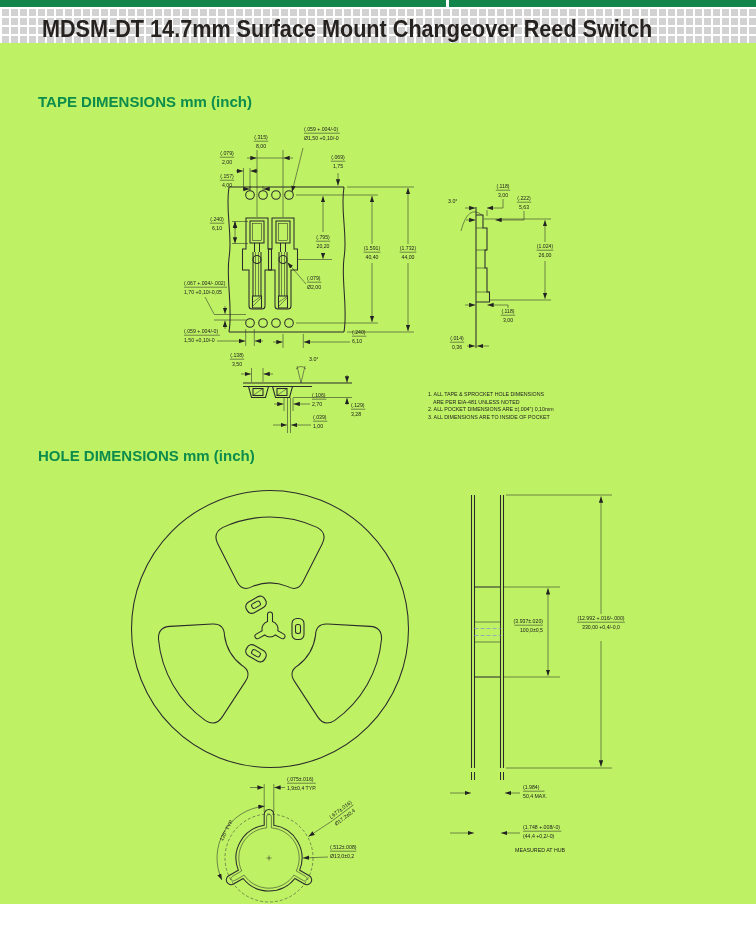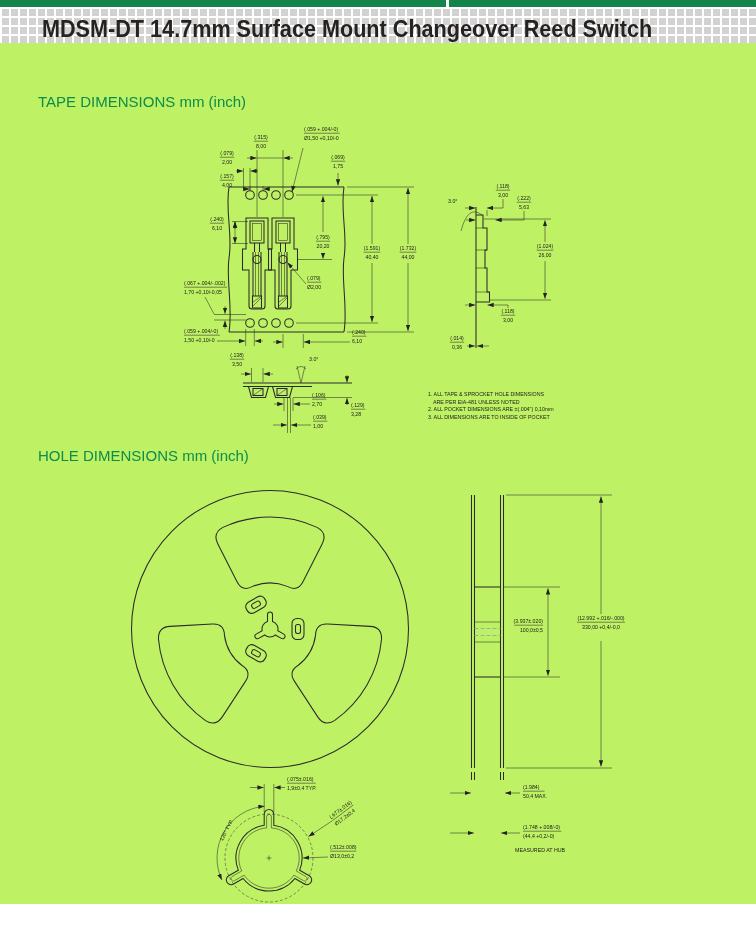--- a/index.html
+++ b/index.html
@@ -6,21 +6,21 @@
   .page{position:relative;width:756px;height:904px;background:#bef264;overflow:hidden;
         font-family:"Liberation Sans",sans-serif;}
   .topbar{position:absolute;left:0;top:0;width:756px;height:7px;background:#13854a;}
   .topbar-gap{position:absolute;left:446px;top:0;width:3px;height:7px;background:#ffffff;}
   .titleband{position:absolute;left:0;top:7px;width:756px;height:36px;background-color:#d2d2d2;
     background-image:linear-gradient(#ffffff 2px,transparent 2px),
                      linear-gradient(90deg,#ffffff 2px,transparent 2px);
     background-size:9px 9px;}
   .doc-title{position:absolute;left:42px;top:9px;font-size:23px;font-weight:bold;color:#262220;
     transform:scaleX(.94);transform-origin:left center;white-space:nowrap;letter-spacing:0;}
-  .sec-title{position:absolute;left:38px;font-size:15px;font-weight:normal;color:#0d8c4c;white-space:nowrap;}
+  .sec-title{position:absolute;left:38px;font-size:15px;font-weight:bold;color:#0d8c4c;white-space:nowrap;}
   svg{position:absolute;left:0;}
   svg text{font-family:"Liberation Sans",sans-serif;fill:#1c1c1c;}
   .med{stroke:#2b2b2b;stroke-width:1.05;fill:none;}
   .thin{stroke:#2b2b2b;stroke-width:.55;fill:none;}
   .dash{stroke:#444;stroke-width:.6;fill:none;stroke-dasharray:3,2;}
   .hid{stroke:#8fa8c0;stroke-width:.9;fill:none;stroke-dasharray:4,2;}
 </style>
 </head>
 <body>
 

